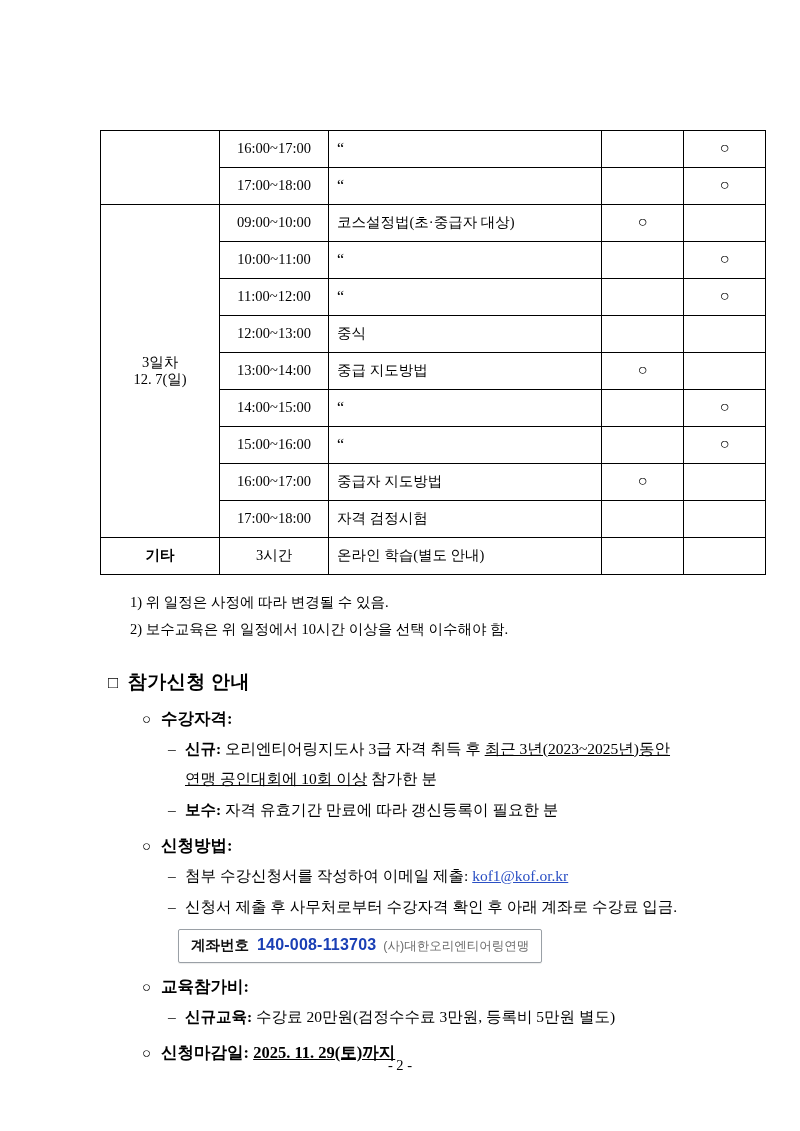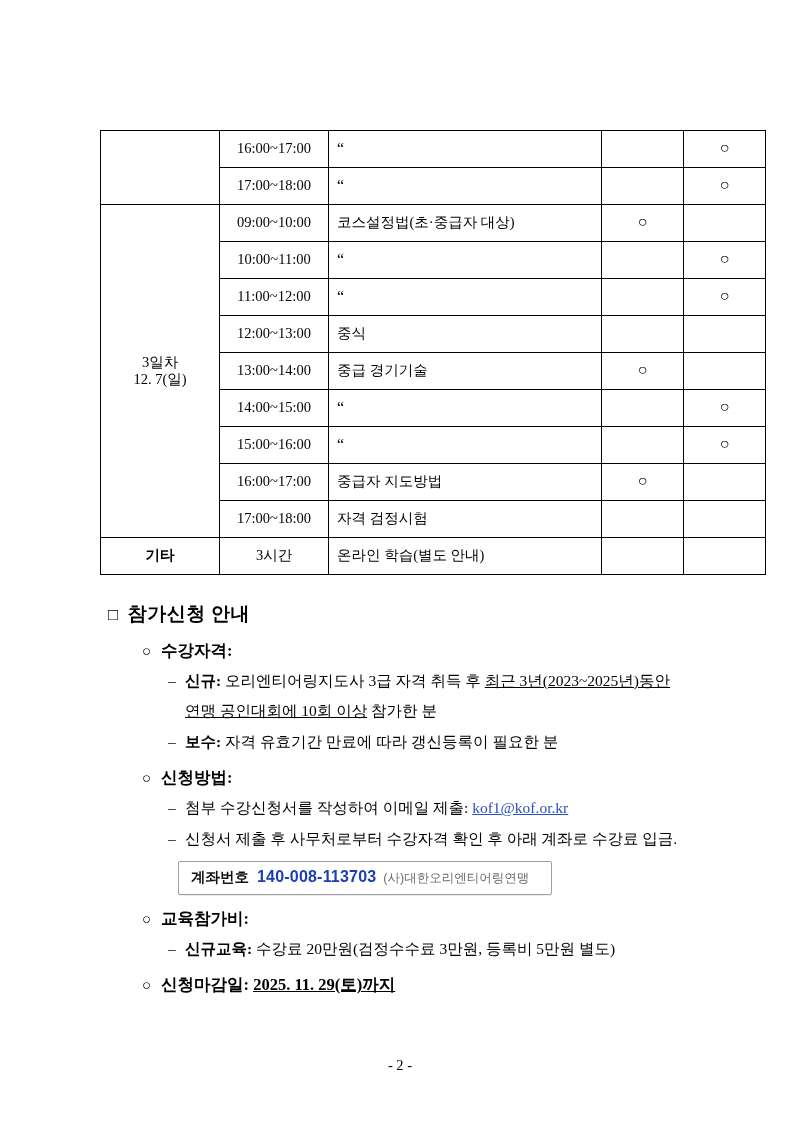--- a/index.html
+++ b/index.html
@@ -143,21 +143,21 @@
     text-decoration: underline;
   }
 
   
   .account-box {
     margin-top: 10px;
     margin-left: 78px;
     display: inline-block;
     border: 1px solid #9aa0a6;
     background: #ffffff;
-    padding: 6px 22px 7px 12px;
+    padding: 6px 12px 7px 12px;
     border-radius: 2px;
     box-shadow: 0 1px 1px rgba(0,0,0,0.08);
     white-space: nowrap;
   }
   .account-box .acc-label {
     font-family: "Liberation Sans", sans-serif;
     font-weight: bold;
     font-size: 14.5px;
     color: #111111;
     margin-right: 8px;
@@ -231,21 +231,21 @@
         <td class="col-mark"><span class="circle">○</span></td>
       </tr>
       <tr>
         <td class="col-time">12:00~13:00</td>
         <td class="col-content">중식</td>
         <td class="col-mark"></td>
         <td class="col-mark"></td>
       </tr>
       <tr>
         <td class="col-time">13:00~14:00</td>
-        <td class="col-content">중급 경기기술</td>
+        <td class="col-content">중급 지도방법</td>
         <td class="col-mark"><span class="circle">○</span></td>
         <td class="col-mark"></td>
       </tr>
       <tr>
         <td class="col-time">14:00~15:00</td>
         <td class="col-content"><span class="dquote">“</span></td>
         <td class="col-mark"></td>
         <td class="col-mark"><span class="circle">○</span></td>
       </tr>
       <tr>
@@ -270,20 +270,24 @@
       <tr>
         <td class="col-day etc-label">기타</td>
         <td class="col-time etc-time">3시간</td>
         <td class="col-content">온라인 학습(별도 안내)</td>
         <td class="col-mark"></td>
         <td class="col-mark"></td>
       </tr>
     </tbody>
   </table>
 
+  <div class="notes">
+    <div>1) 위 일정은 사정에 따라 변경될 수 있음.</div>
+    <div>2) 보수교육은 위 일정에서 10시간 이상을 선택 이수해야 함.</div>
+  </div>
 
   <div class="section-head">
     <span class="box">□</span><span>참가신청 안내</span>
   </div>
 
   
   <div class="bullet-lv1">
     <span class="mark">○</span><span>수강자격:</span>
   </div>
   <div class="bullet-lv2">

